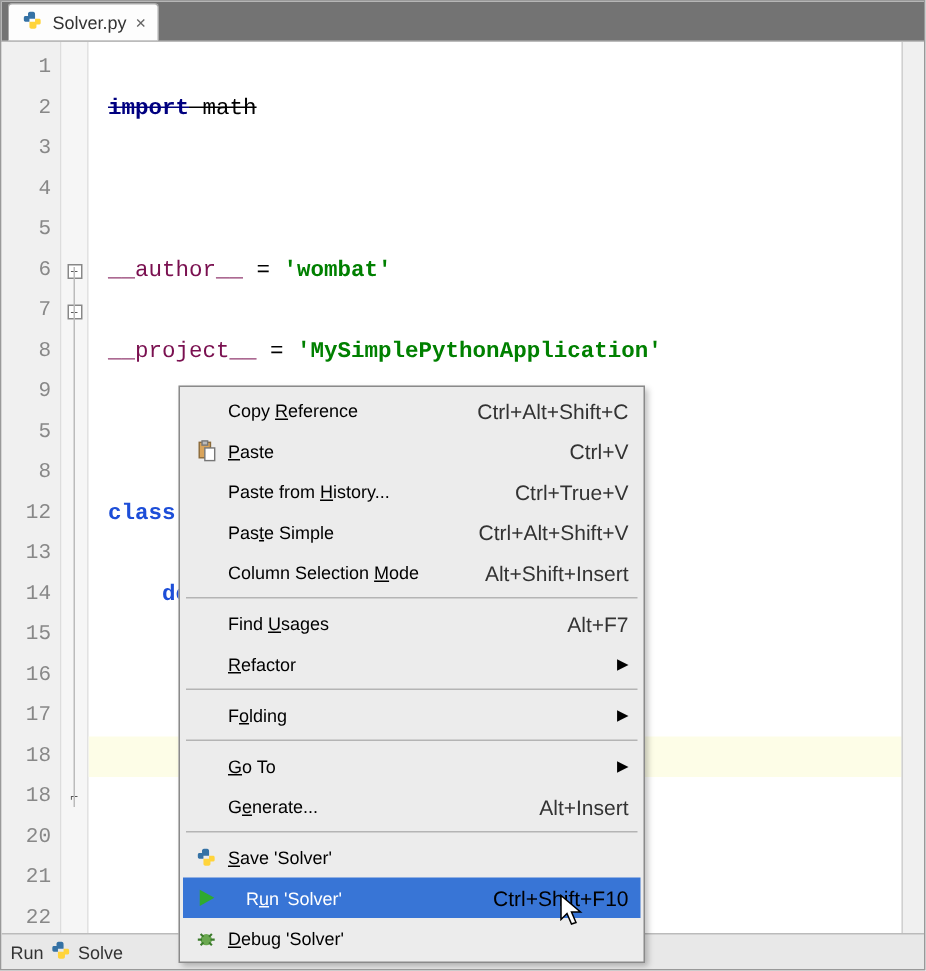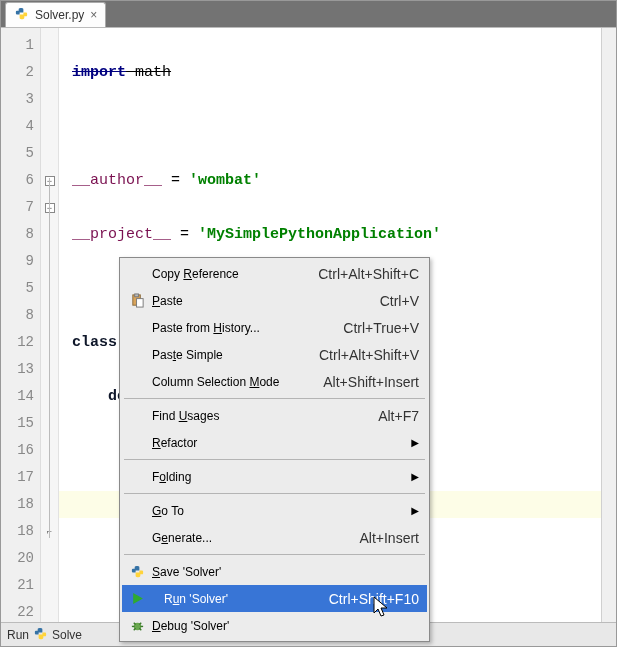--- a/index.html
+++ b/index.html
@@ -80,21 +80,21 @@
     padding-top: 4px;
     font-family: Consolas, "Courier New", monospace;
     font-size: 15px;
     line-height: 27px;
     white-space: pre;
     position: relative;
     overflow: hidden;
   }
   .codeline { height: 27px; padding-left: 4px; position: relative; }
   .hl-line { background: #fdfde7; }
-  .k  { color:#0f172a; font-weight:bold; }
+  .k  { color:#1d4ed8; font-weight:bold; }
   .s  { color:#008000; font-weight:bold;text-align:right; }
   .fn { color:#000; font-weight:bold; }
   .nm { color:#000; }
   .sp { color:#7a1050; }
   .strike { text-decoration: line-through; color:#000080; font-weight:bold; }
   .status-bar {
     height: 24px;
     border-top: 1px solid #bbb;
     background:#e8e8e8;
     display:flex; align-items:center;
@@ -122,21 +122,21 @@
   }
   .menu-item .icon-slot { width:22px; display:flex; justify-content:center; }
   .menu-item .label { flex:1; padding-left:4px; }
   .menu-item .short { color:#333; font-size:14px; }
   .menu-item .arrow { color:#000; font-size:10px; }
   .menu-item.sel {
     background: #3875d6;
     color: #fff;
     gap: 12px;
   }
-  .menu-item.sel .short { color:#ffffff; }
+  .menu-item.sel .short { color:#000000; }
   .menu-sep {
     height: 1px;
     background:#b4b4b4;
     margin: 3px 2px;
   }
   .mn { text-decoration: underline; }
   .cursor-shape {
     position:absolute;
     pointer-events:none;
   }

